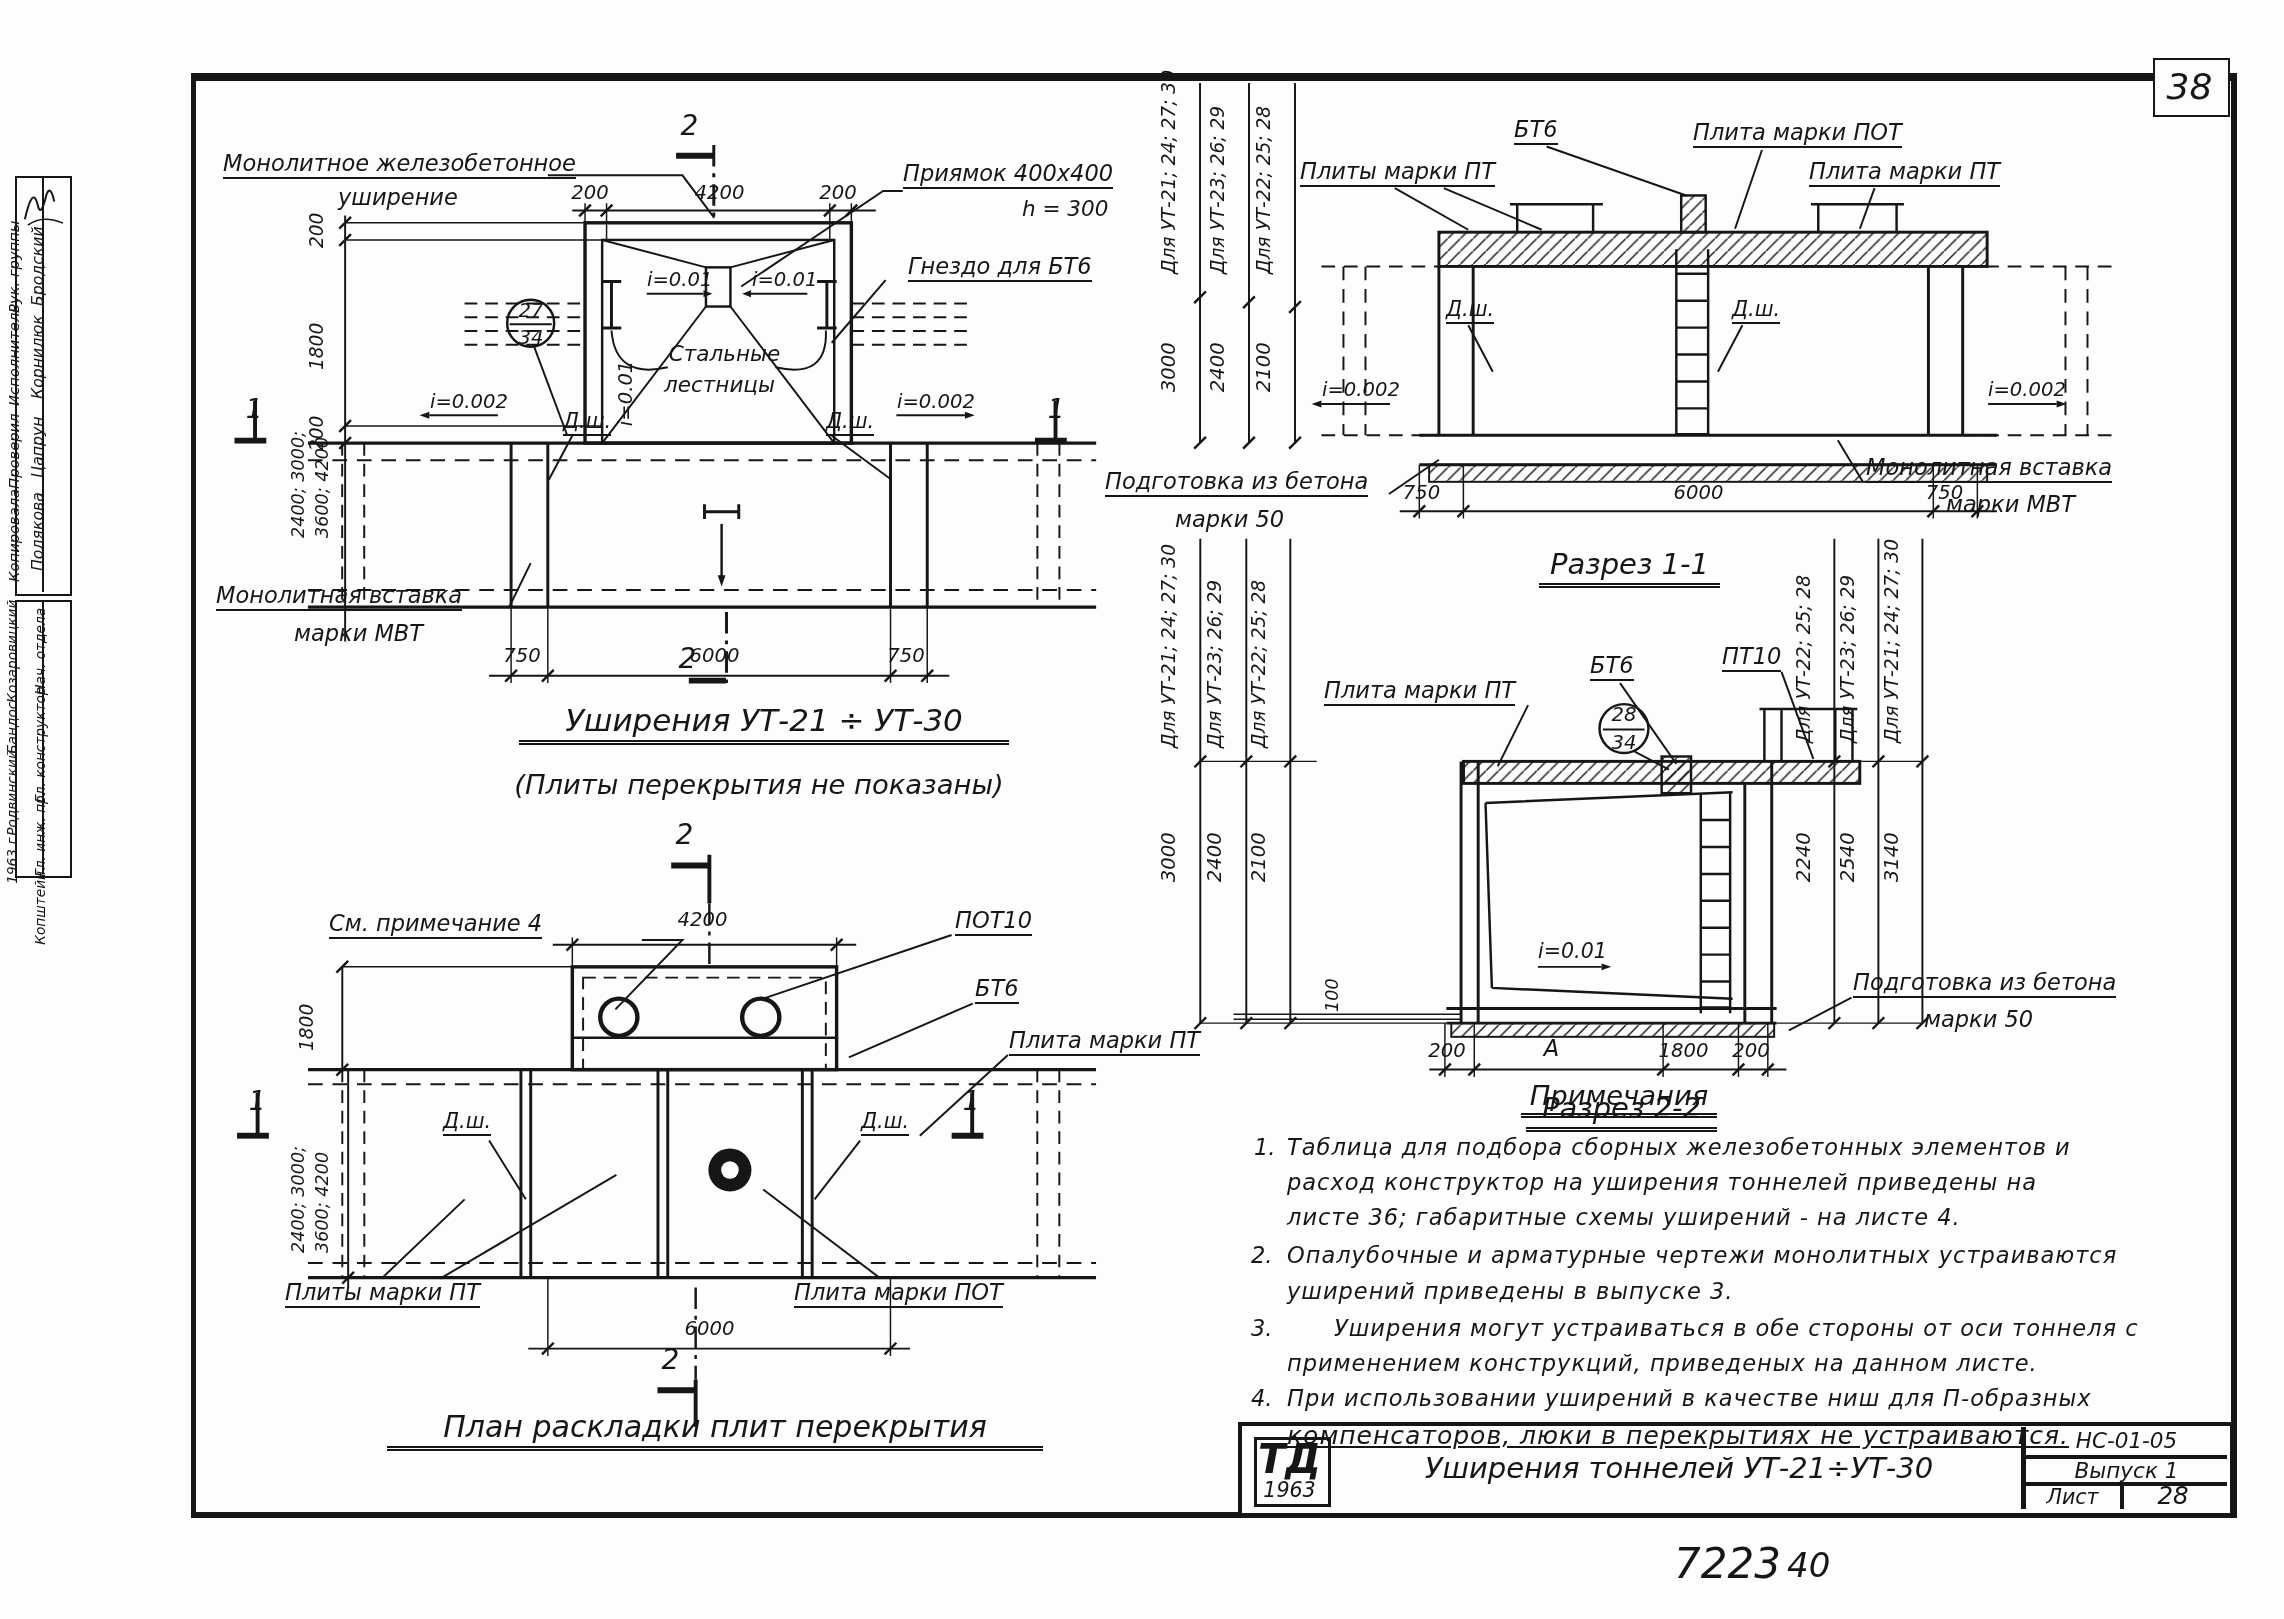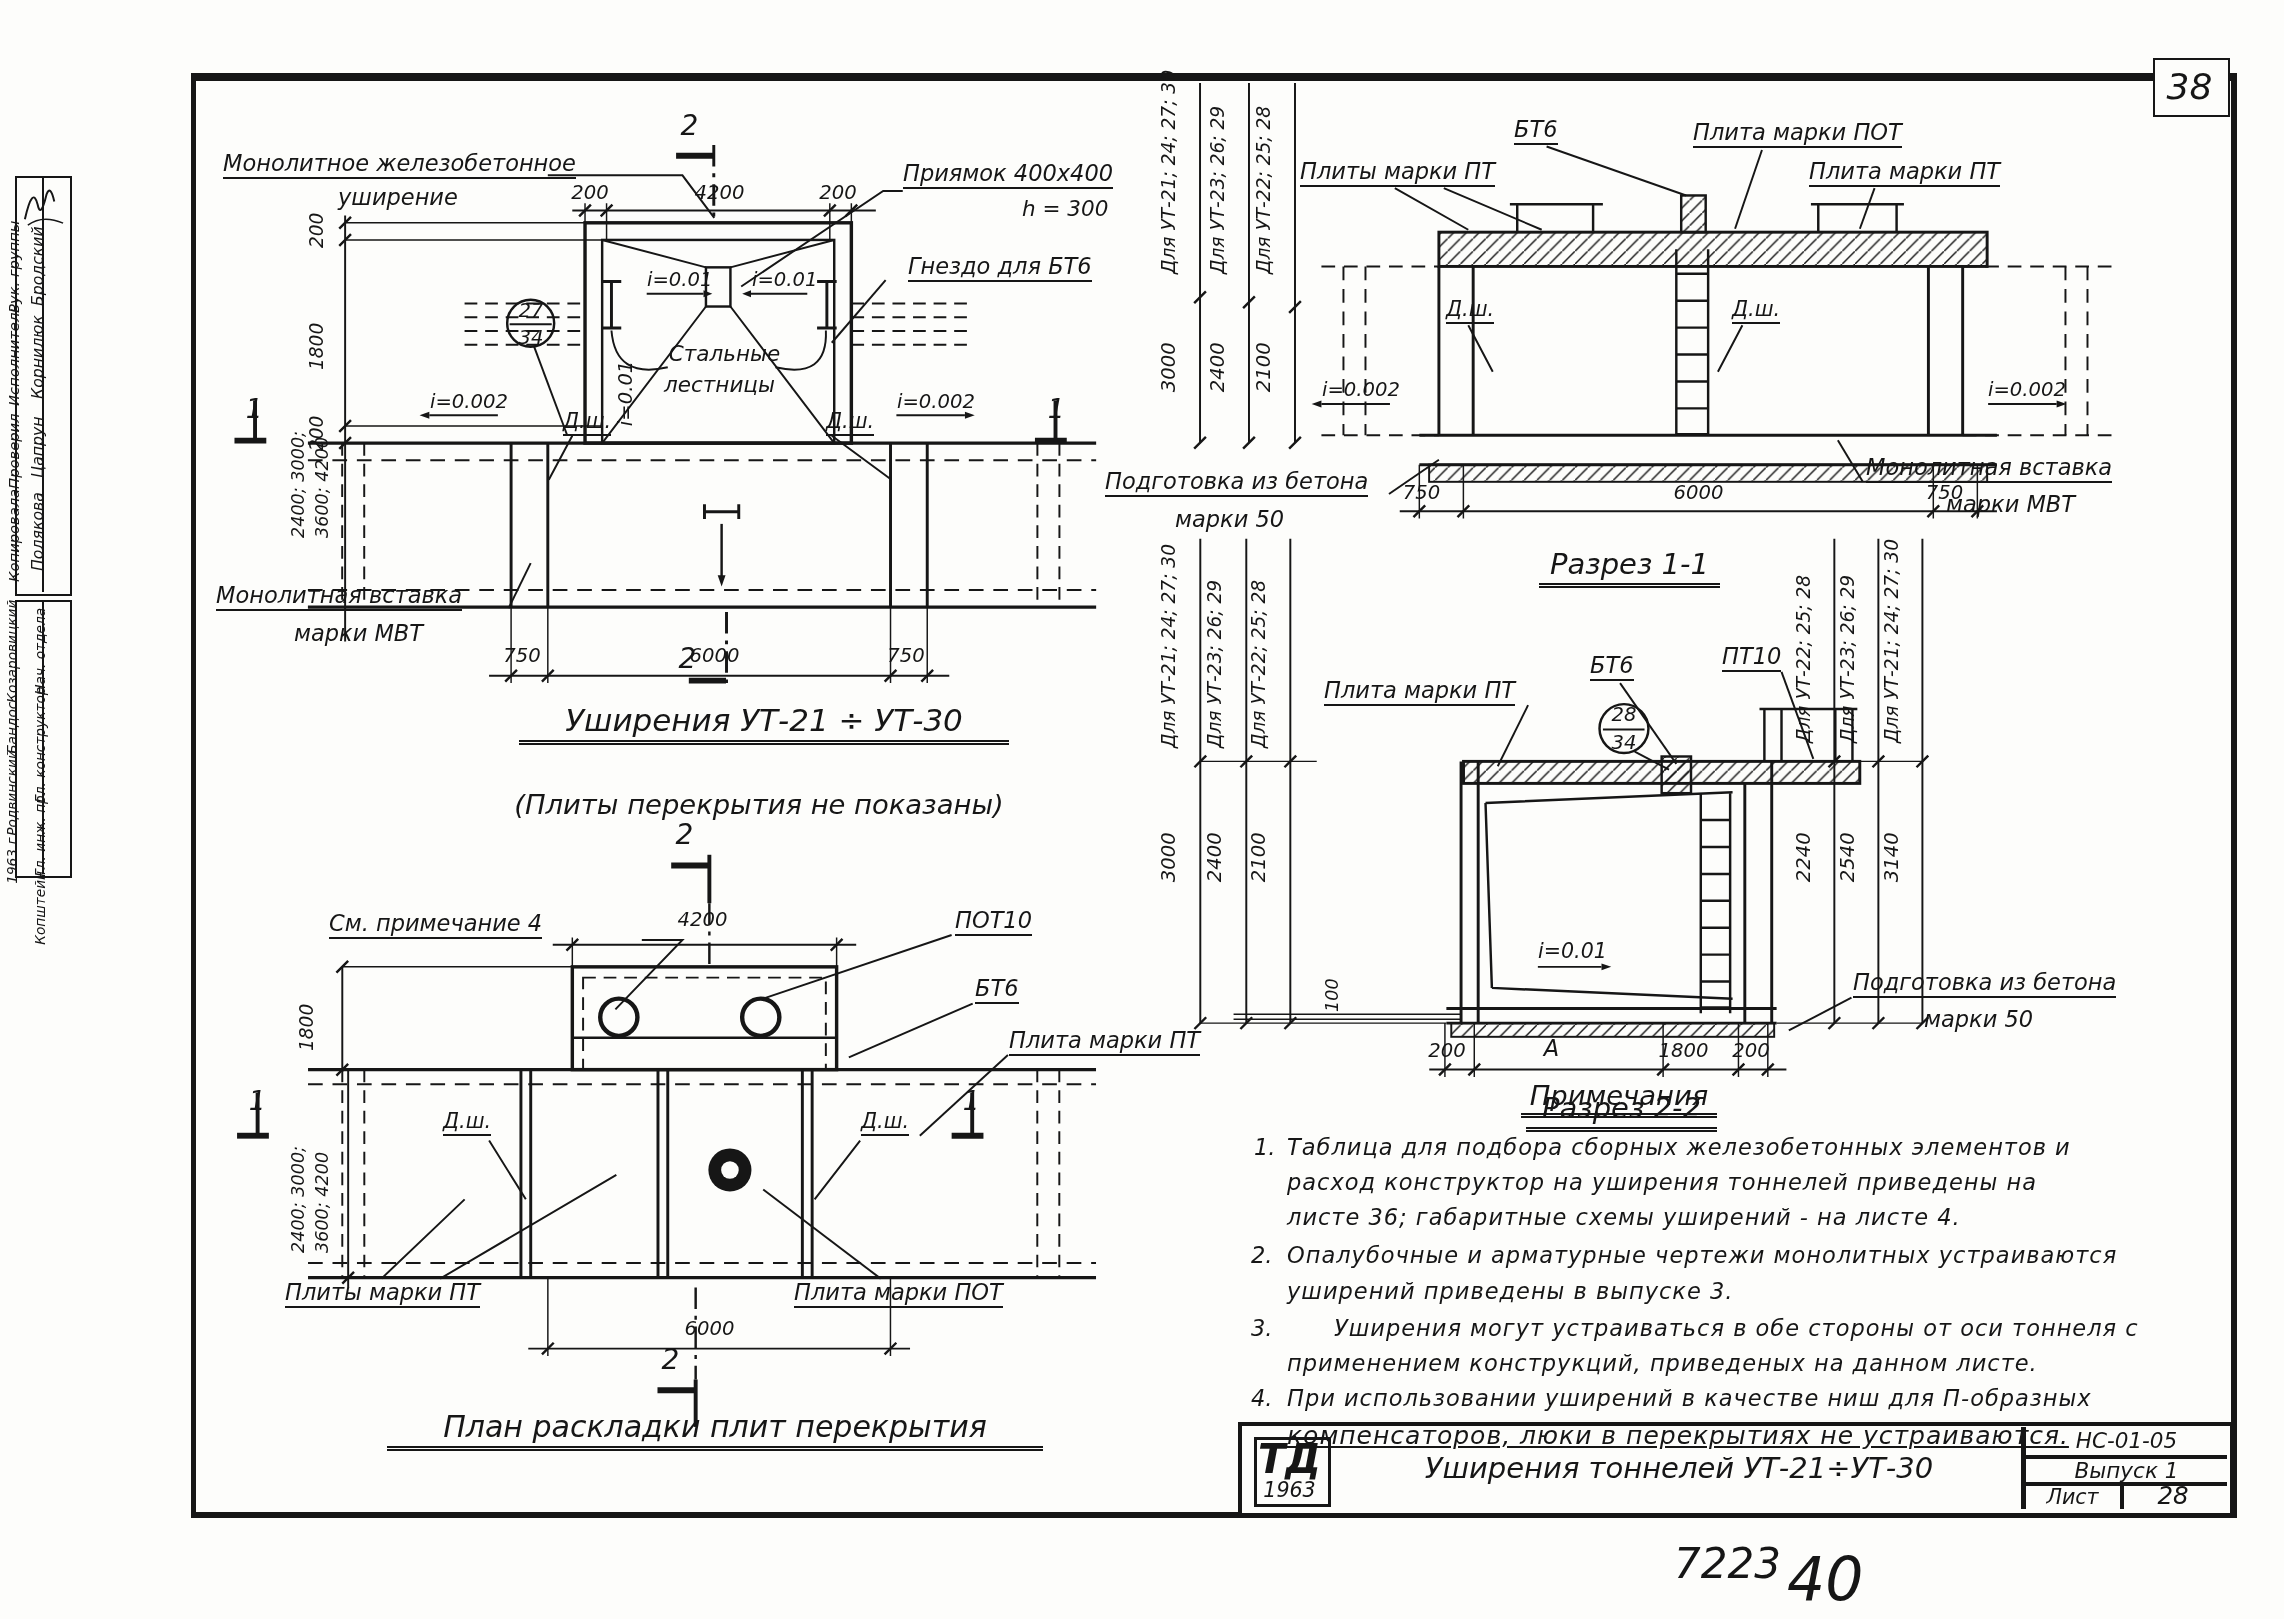--- a/index.html
+++ b/index.html
@@ -162,21 +162,21 @@
 <div class="lb rot" style="left:327px;top:350px;font-size:18.6px;">1800</div>
 <div class="lb rot" style="left:327px;top:431px;font-size:18.6px;">200</div>
 <div class="lb rot" style="left:308px;top:519px;font-size:17.6px;">2400; 3000;</div>
 <div class="lb rot" style="left:332px;top:519px;font-size:17.6px;">3600; 4200</div>
 <div class="lb ctr" style="left:500px;top:645px;width:44px;font-size:19.6px;">750</div>
 <div class="lb ctr" style="left:685px;top:645px;width:59px;font-size:19.6px;">6000</div>
 <div class="lb ctr" style="left:884px;top:645px;width:44px;font-size:19.6px;">750</div>
 <div class="lb ul" style="left:216px;top:583px;font-size:22.5px;">Монолитная вставка</div>
 <div class="lb" style="left:294px;top:621px;font-size:22.5px;">марки МВТ</div>
 <div class="lb dul ctr" style="left:519px;top:704px;width:490px;font-size:31px;">Уширения УТ-21 ÷ УТ-30</div>
-<div class="lb ctr" style="left:480px;top:790px;width:558px;font-size:27.4px;">(Плиты перекрытия не показаны)</div>
+<div class="lb ctr" style="left:480px;top:770px;width:558px;font-size:27.4px;">(Плиты перекрытия не показаны)</div>
 
 <svg style="left:210px;top:798px;z-index:1;" width="940" height="695" viewBox="0 0 1920 1420">
   <g stroke="#161616" fill="none">
 
     <rect x="740" y="345" width="540" height="210" stroke-width="7"></rect>
     <rect x="762" y="367" width="496" height="188" stroke-width="4" stroke-dasharray="26 16"></rect>
     <path d="M740 490 H1280" stroke-width="5"></path>
     <circle cx="835" cy="448" r="38" stroke-width="9"></circle>
     <circle cx="1125" cy="448" r="38" stroke-width="9"></circle>
 
@@ -414,14 +414,14 @@
 <div class="tb-line" style="left:2021px;top:1427px;width:4.9px;height:82px;"></div>
 <div class="tb-line" style="left:2021px;top:1455px;width:206px;height:3.9px;"></div>
 <div class="tb-line" style="left:2021px;top:1482px;width:206px;height:3.9px;"></div>
 <div class="tb-line" style="left:2120px;top:1482px;width:3.9px;height:27px;"></div>
 <div class="lb ctr" style="left:2026px;top:1429px;width:201px;font-size:21.5px;z-index:7;">НС-01-05</div>
 <div class="lb ctr" style="left:2026px;top:1459px;width:201px;font-size:21.5px;z-index:7;">Выпуск 1</div>
 <div class="lb ctr" style="left:2026px;top:1486px;width:93px;font-size:20.6px;z-index:7;">Лист</div>
 <div class="lb ctr" style="left:2124px;top:1483px;width:98px;font-size:24.5px;z-index:7;">28</div>
 
 <div class="lb" style="left:1674px;top:1541px;font-size:42px;">7223</div>
-<div class="lb" style="left:1787px;top:1547px;font-size:60px;font-style:italic;">40</div>
+<div class="lb" style="left:1787px;top:1547px;font-size:34px;font-style:italic;">40</div>
 
 
 </body></html>

